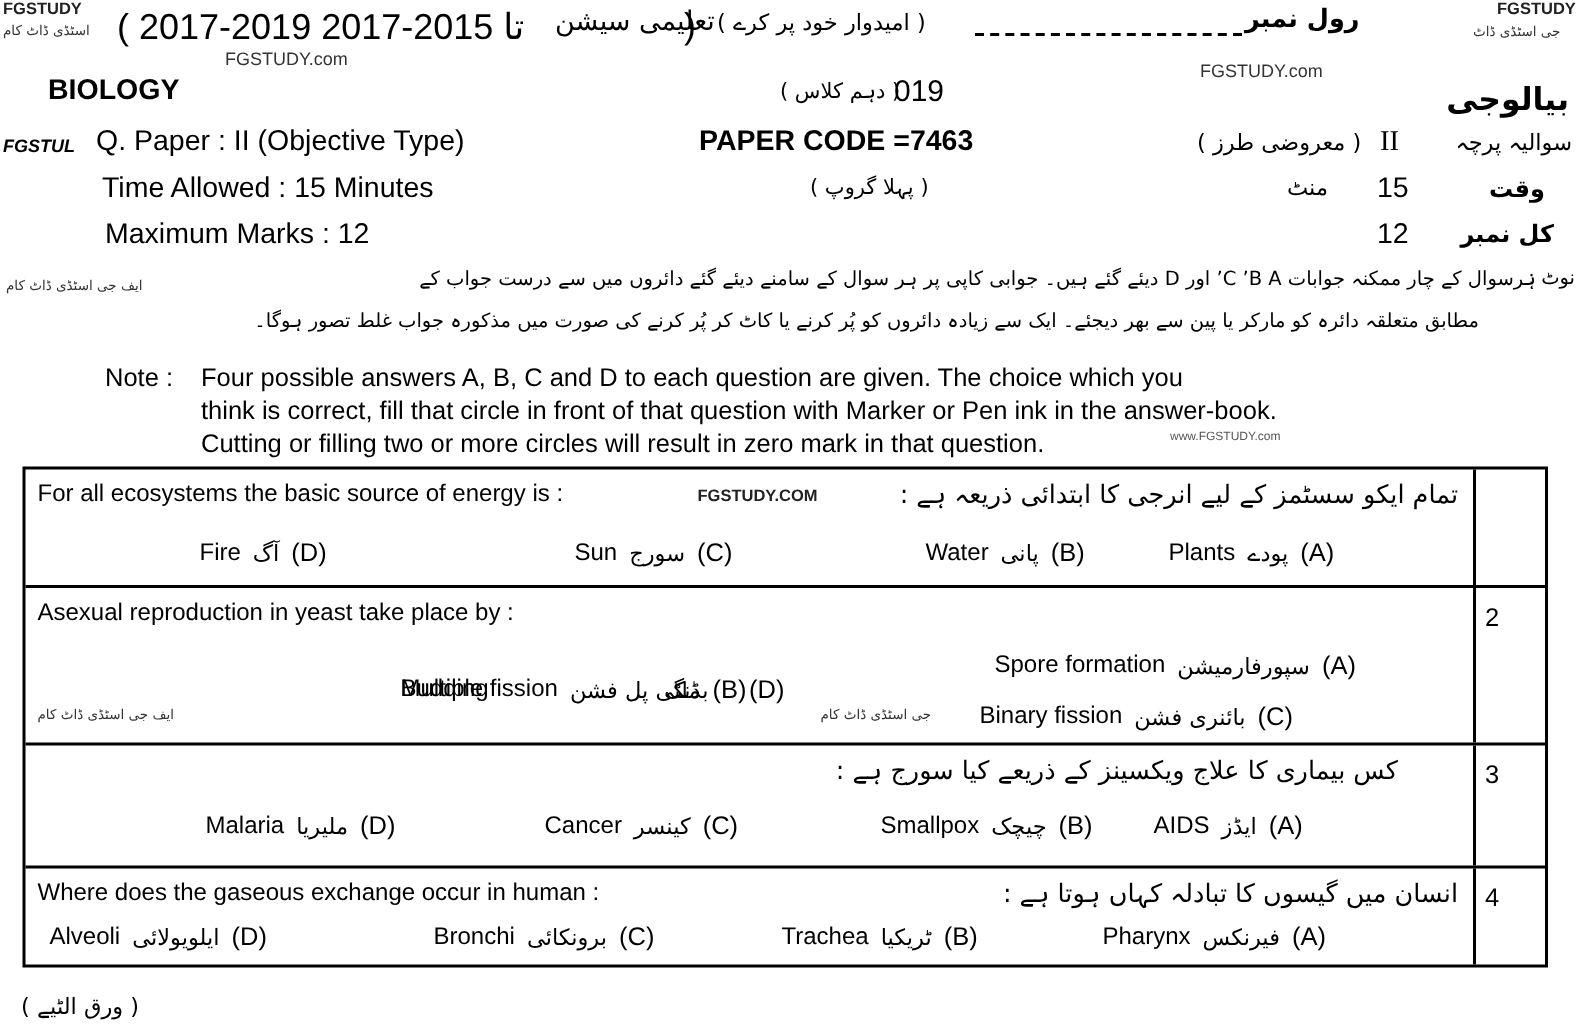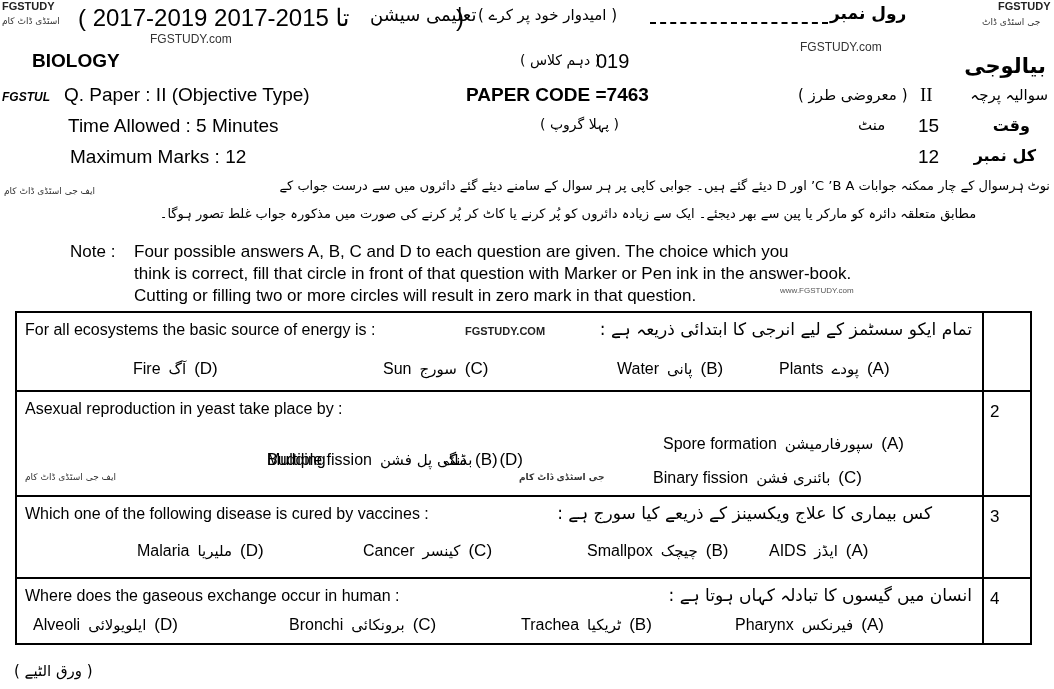--- a/index.html
+++ b/index.html
@@ -49,35 +49,35 @@
 <div class="abs" style="left:596px; top:50px; font-size:20px;">019</div>
 <div class="abs urdu bold" style="right:8px; top:54px; font-size:21px;">بیالوجی</div>
 
 <div class="abs" style="left:2px; top:90px; font-size:12px; font-weight:bold; font-style:italic;">FGSTUL</div>
 <div class="abs" style="left:64px; top:84px; font-size:19px;">Q. Paper : II (Objective Type)</div>
 <div class="abs bold" style="left:466px; top:84px; font-size:19px;">PAPER CODE =7463</div>
 <div class="abs urdu" style="left:798px; top:86px; font-size:15px;">( معروضی طرز )</div>
 <div class="abs" style="left:920px; top:84px; font-size:19px; font-family:'Liberation Serif', serif;">II</div>
 <div class="abs urdu" style="right:6px; top:86px; font-size:15px;">سوالیہ پرچہ</div>
 
-<div class="abs" style="left:68px; top:115px; font-size:19px;">Time Allowed :  5 Minutes</div>
+<div class="abs" style="left:68px; top:115px; font-size:19px;">Time Allowed :  15 Minutes</div>
 <div class="abs urdu" style="left:540px; top:116px; font-size:14px;">( پہلا گروپ )</div>
 <div class="abs urdu" style="left:858px; top:116px; font-size:15px;">منٹ</div>
 <div class="abs" style="left:918px; top:115px; font-size:19px;">15</div>
 <div class="abs urdu" style="right:24px; top:116px; font-size:16px; font-weight:bold;">وقت</div>
 
 <div class="abs" style="left:70px; top:146px; font-size:19px;">Maximum Marks  :  12</div>
 <div class="abs" style="left:918px; top:146px; font-size:19px;">12</div>
 <div class="abs urdu" style="right:18px; top:146px; font-size:16px; font-weight:bold;">کل نمبر</div>
 
 <div class="abs wm-urdu" style="left:4px; top:186px;">ایف جی اسٹڈی ڈاٹ کام</div>
 
 <div class="abs urdu" style="left:140px; top:178px; width:884px; font-size:13px; text-align:right;">ہرسوال کے چار ممکنہ جوابات A ٬B ٬C اور D دیئے گئے ہیں۔ جوابی کاپی پر ہر سوال کے سامنے دیئے گئے دائروں میں سے درست جواب کے</div>
 <div class="abs urdu" style="right:4px; top:178px; font-size:13px;">نوٹ :</div>
-<div class="abs urdu" style="left:150px; top:206px; width:836px; font-size:13px; text-align:center;">مطابق متعلقہ دائرہ کو مارکر یا پین سے بھر دیجئے۔ ایک سے زیادہ دائروں کو پُر کرنے یا کاٹ کر پُر کرنے کی صورت میں مذکورہ جواب غلط تصور ہوگا۔</div>
+<div class="abs urdu" style="left:150px; top:206px; width:836px; font-size:13px; text-align:right;">مطابق متعلقہ دائرہ کو مارکر یا پین سے بھر دیجئے۔ ایک سے زیادہ دائروں کو پُر کرنے یا کاٹ کر پُر کرنے کی صورت میں مذکورہ جواب غلط تصور ہوگا۔</div>
 
 <div class="abs" style="left:70px; top:242px; font-size:17px;">Note :</div>
 <div class="abs" style="left:134px; top:242px; font-size:17px;">Four possible answers A, B, C and D to each question are given. The choice which you</div>
 <div class="abs" style="left:134px; top:264px; font-size:17px;">think is correct, fill that circle in front of that question with Marker or Pen ink in the answer-book.</div>
 <div class="abs" style="left:134px; top:286px; font-size:17px;">Cutting or filling two or more circles will result in zero mark in that question.</div>
 <div class="abs" style="left:780px; top:286px; font-size:8px; color:#555;">www.FGSTUDY.com</div>
 
 <div class="qtable">
 
   <div class="qrow" style="height:79px;">
@@ -120,33 +120,32 @@
         <span class="en">Spore formation</span>
         <span class="ur">سپورفارمیشن</span>
         <span class="lbl">(A)</span>
       </div>
       <div class="abs wm-urdu" style="left:8px; top:80px;">ایف جی اسٹڈی ڈاٹ کام</div>
       <div class="opt" style="left:250px; top:58px;gap:27px;">
         <span class="en" style="margin-right:90px;">Budding</span>
         <span class="ur">بڈنگ</span>
         <span class="lbl">(D)</span>
       </div>
-      <div class="abs wm-urdu" style="left:502px; top:80px;font-weight:bold;">جی اسٹڈی ڈاٹ کام</div>
+      <div class="abs wm-urdu" style="left:530px; top:80px;">جی اسٹڈی ڈاٹ کام</div>
       <div class="opt" style="left:636px; top:76px;">
         <span class="en">Binary fission</span>
         <span class="ur">بائنری فشن</span>
         <span class="lbl">(C)</span>
       </div>
     </div>
     <div class="qnum">2</div>
   </div>
 
   <div class="qrow" style="height:82px;">
     <div class="qmain" style="height:80px;">
-      <div class="qtext-en">Which one of the following disease is cured by vaccines :</div>
       <div class="qtext-ur urdu" style="right:50px;">کس بیماری کا علاج ویکسینز کے ذریعے کیا سورج ہے :</div>
       <div class="opt" style="left:120px; top:44px;">
         <span class="en">Malaria</span>
         <span class="ur">ملیریا</span>
         <span class="lbl">(D)</span>
       </div>
       <div class="opt" style="left:346px; top:44px;">
         <span class="en">Cancer</span>
         <span class="ur">کینسر</span>
         <span class="lbl">(C)</span>

